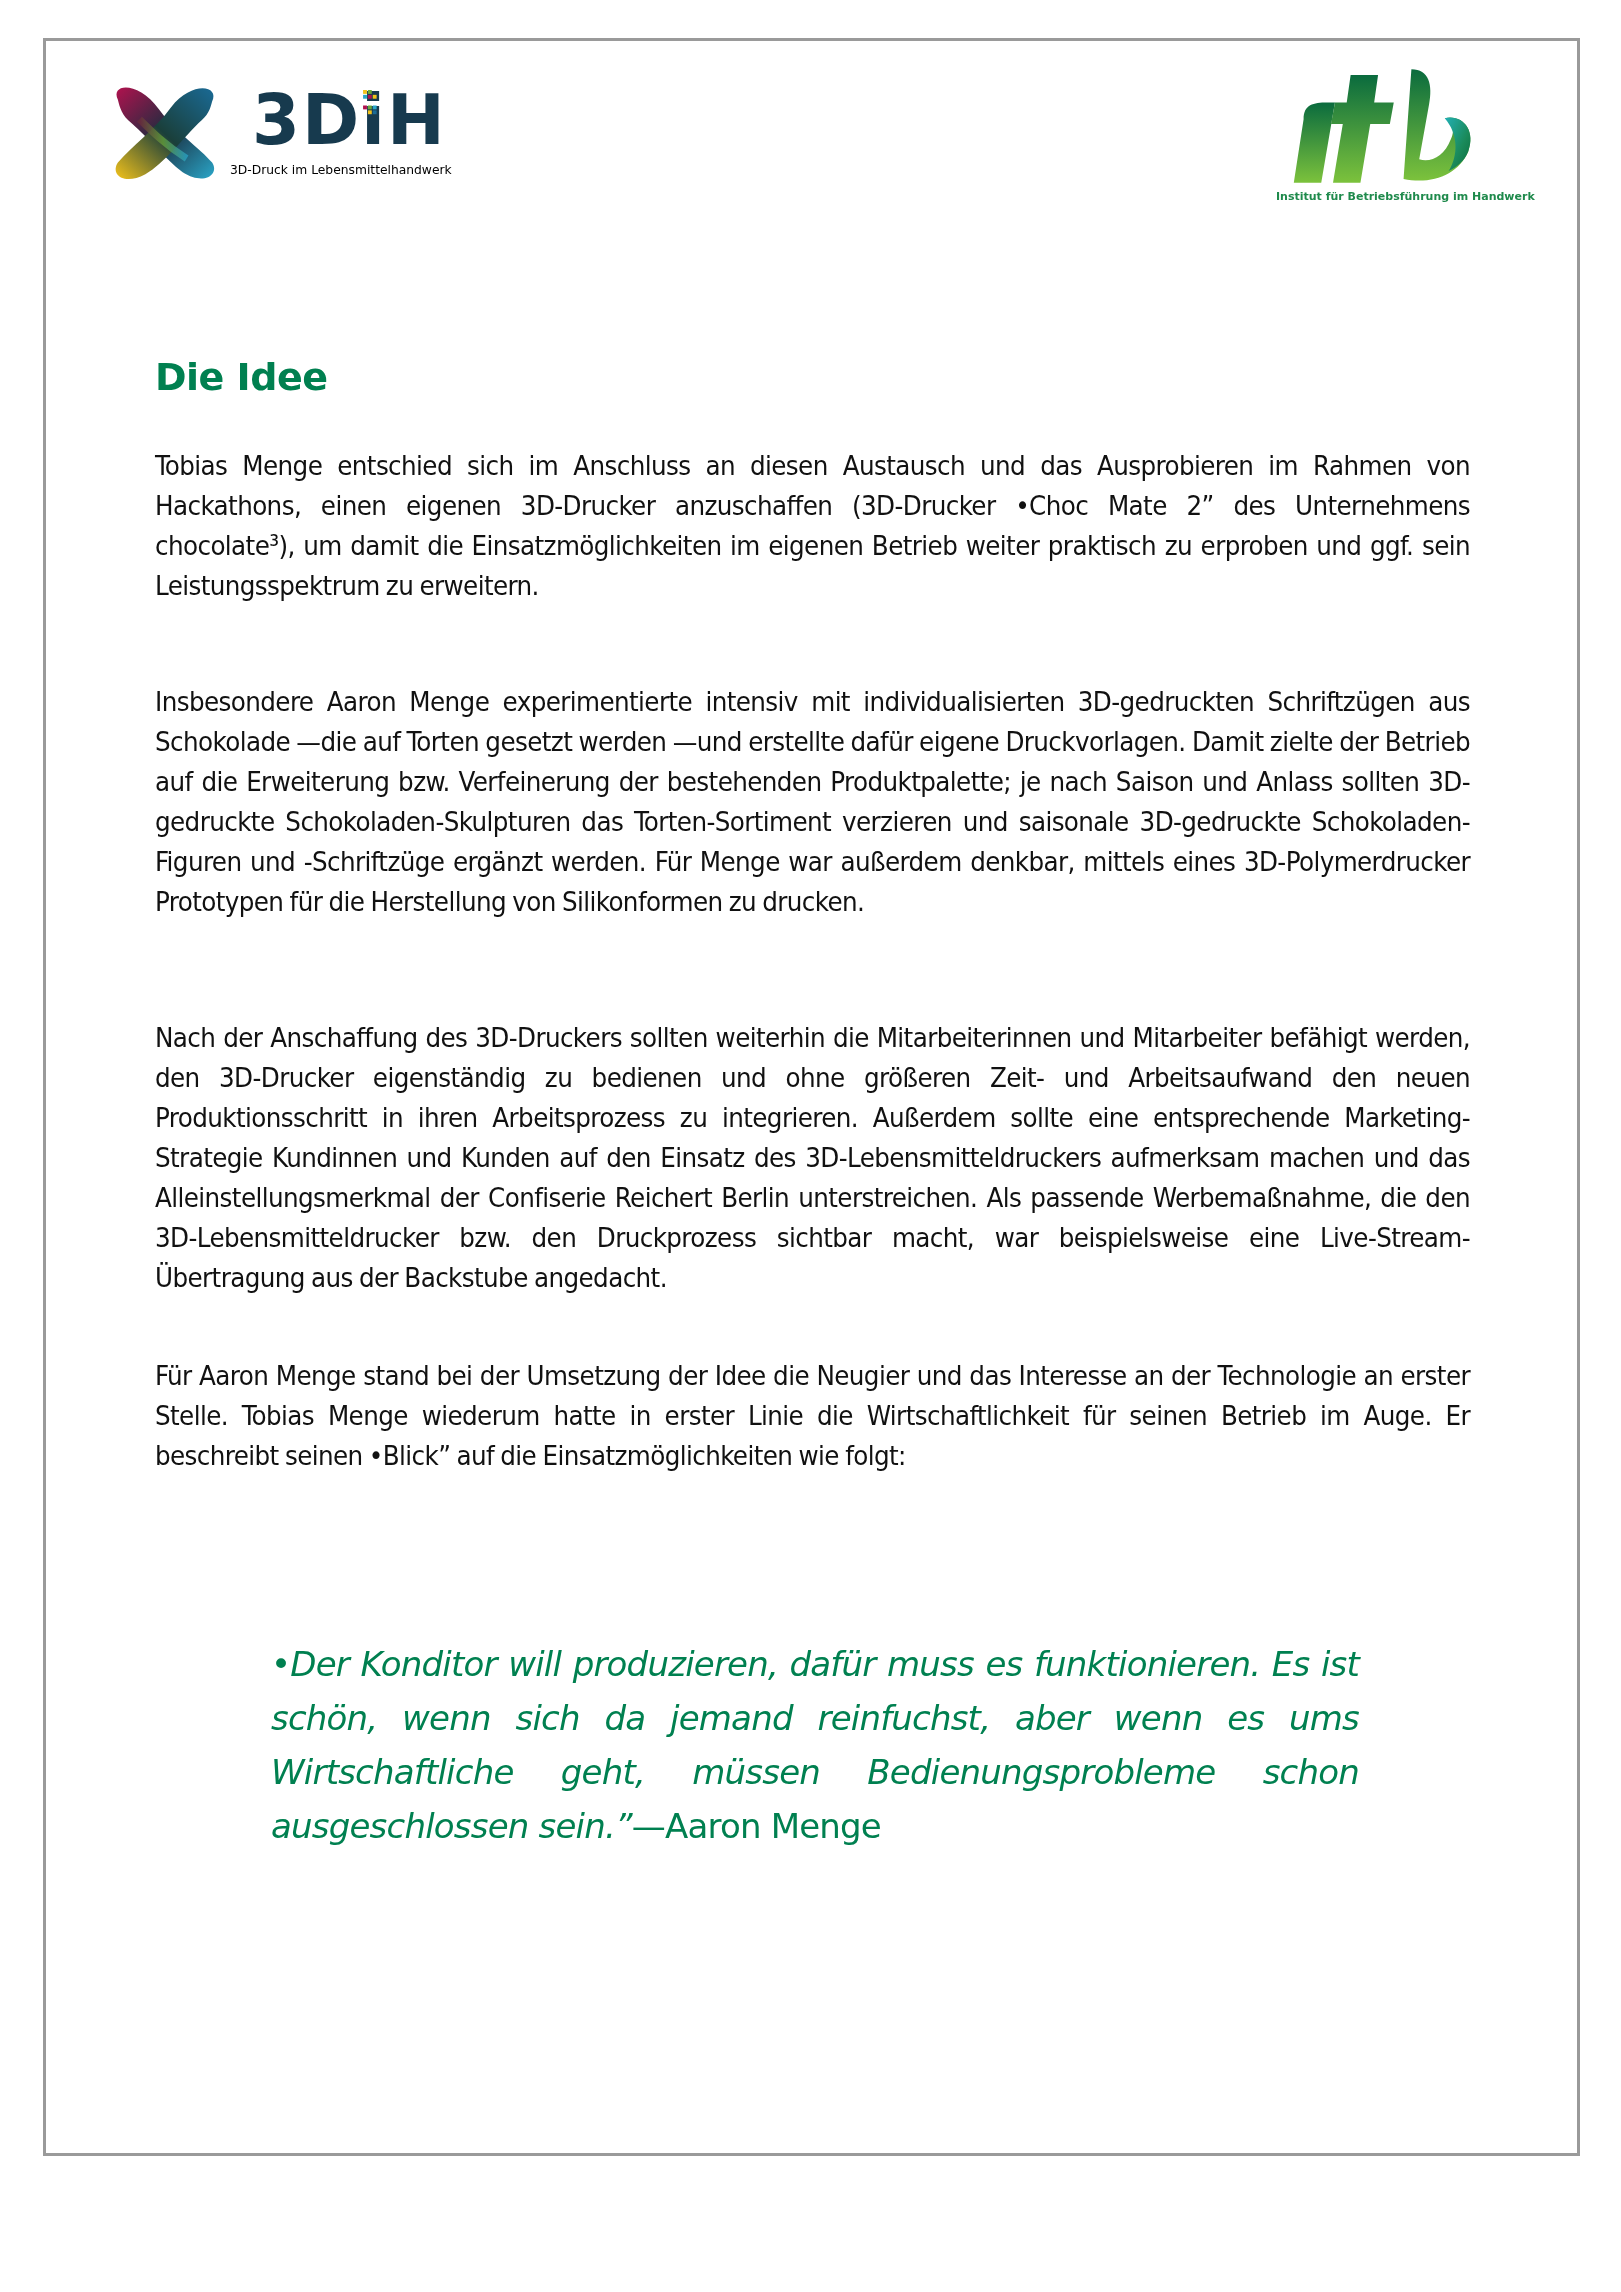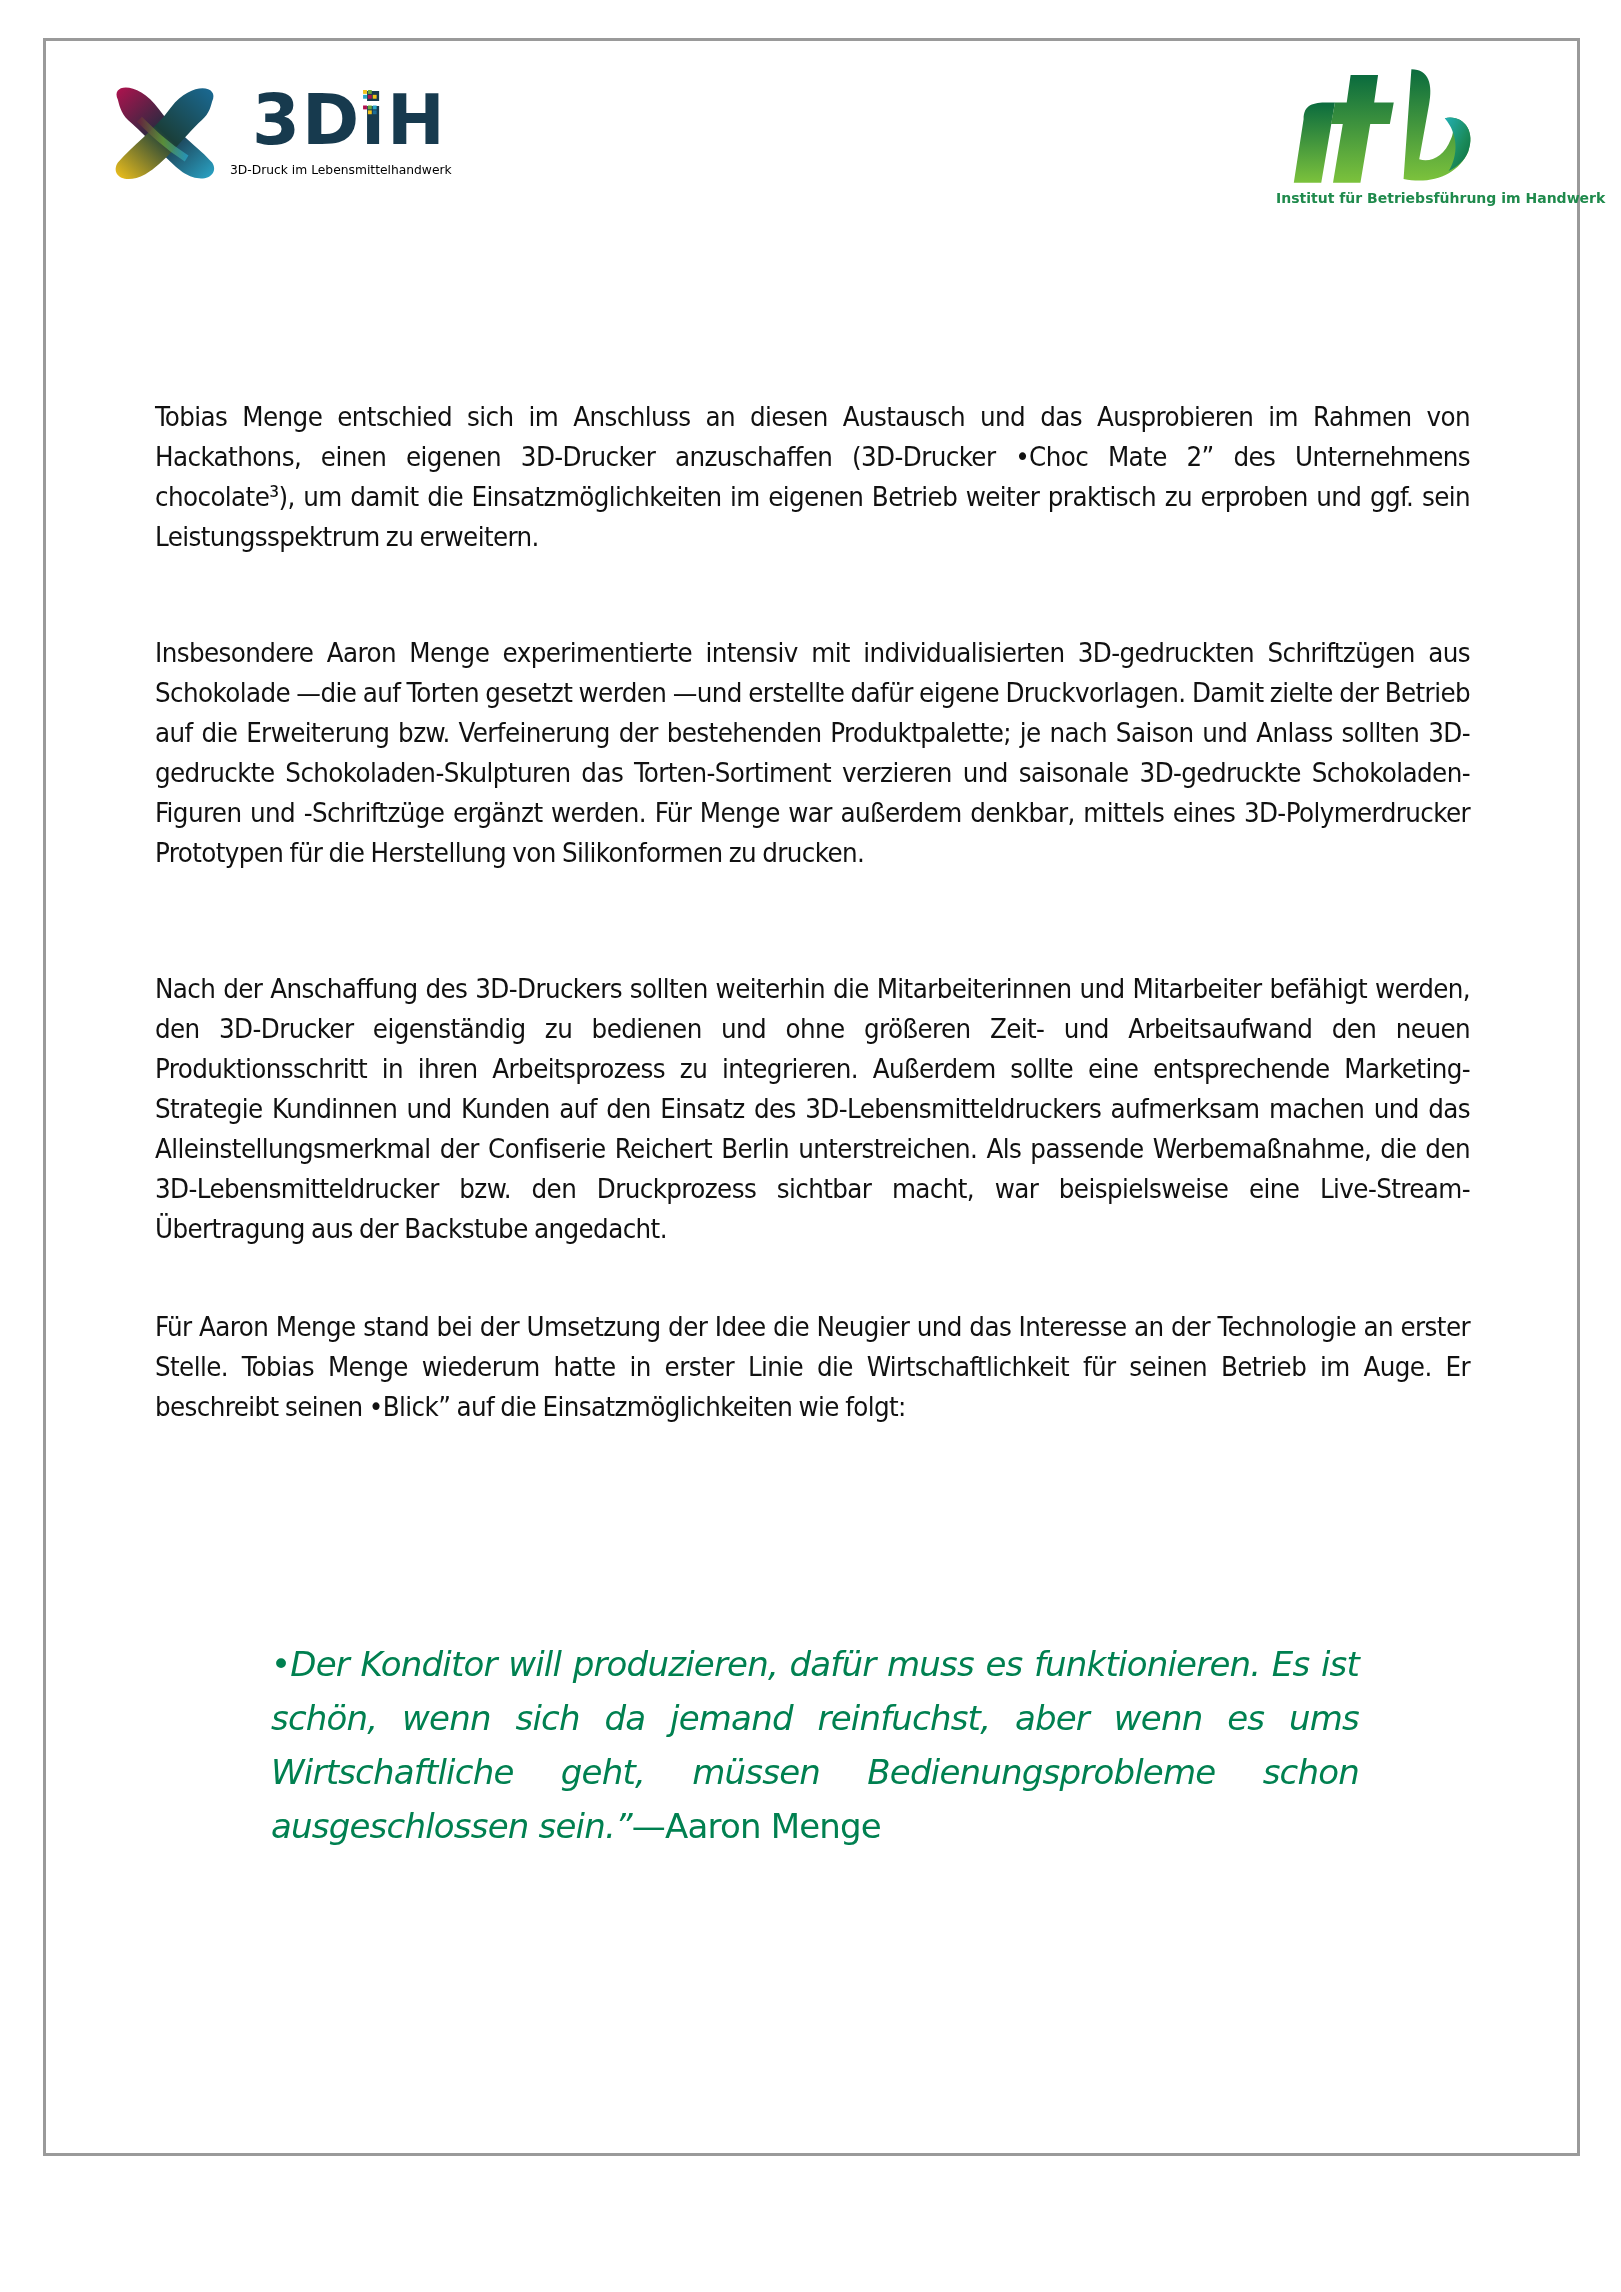--- a/index.html
+++ b/index.html
@@ -5,21 +5,21 @@
   html, body { margin: 0; padding: 0; background: #ffffff; }
   body { width: 1621px; height: 2293px; position: relative; overflow: hidden; font-family: "Liberation Sans", "DejaVu Sans", sans-serif; color: #111; }
   .page-frame { position: absolute; left: 43px; top: 38px; width: 1531px; height: 2112px; border: 3.9px solid #9a9a9a; box-sizing: content-box; }
   .logo-3dih { position: absolute; left: 110px; top: 80px; width: 353px; height: 108px; }
   .logo-3dih .mark { position: absolute; left: 0; top: 0; width: 110px; height: 106px; }
   .logo-3dih .word { position: absolute; left: 120px; top: 5.9px; font-family: "DejaVu Sans", sans-serif; font-weight: bold; font-size: 69px; line-height: 69px; color: #173a4e; letter-spacing: 2px; margin-left: 22px; }
   .logo-3dih .dots { position: absolute; left: 253px; top: 9.8px; width: 13.7px; height: 31px; }
   .logo-3dih .tagline { position: absolute; left: 120px; top: 83px; font-family: "DejaVu Sans", sans-serif; font-size: 12.3px; color: #000000; white-space: nowrap; }
   .logo-itb { position: absolute; left: 1274px; top: 65px; width: 225px; height: 147px; }
   .logo-itb svg { position: absolute; left: 9.8px; top: 0; }
-  .logo-itb .tagline { position: absolute; left: 2px; top: 125px; font-family: "DejaVu Sans", sans-serif; font-size: 14px; color: #1f8a4c; white-space: nowrap; font-weight: bold; }
+  .logo-itb .tagline { position: absolute; left: 2px; top: 125px; font-family: "DejaVu Sans", sans-serif; font-size: 11px; color: #1f8a4c; white-space: nowrap; font-weight: bold; }
   .content { position: absolute; left: 155px; top: 353px; width: 1315px; }
   .title { font-family: "DejaVu Sans", sans-serif; font-weight: bold; font-size: 38px; color: #008050; margin: 0; line-height: 49px; letter-spacing: -0.5px; }
   .para { font-family: "DejaVu Sans Condensed", "DejaVu Sans", sans-serif; font-size: 27.4px; line-height: 40px; text-align: justify; margin: 0; letter-spacing: -0.6px; word-spacing: -1px; }
   .para b { font-weight: normal; }
   .p1 { margin-top: 44px; }
   .p2 { margin-top: 76px; }
   .p3 { margin-top: 96px; }
   .p4 { margin-top: 58px; }
   .quote { position: absolute; left: 271px; top: 1637px; width: 1088px; font-family: "DejaVu Sans", sans-serif; font-size: 34px; line-height: 54px; color: #008050; text-align: justify; letter-spacing: -0.8px; }
   .quote i { }
@@ -84,20 +84,21 @@
     </defs>
     <path d="M20 55 C 20 40, 30 38, 44 38 L 52 38 L 38 120 L 10 120 Z" fill="url(#gi)"></path>
     <path d="M68 10 L 96 10 L 92 38 L 112 38 L 108 60 L 88 60 L 78 120 L 50 120 L 60 60 L 48 60 L 52 38 L 64 38 Z" fill="url(#gi)"></path>
     <path d="M130 4 C 148 4, 152 20, 148 40 L 138 96 C 150 100, 164 92, 170 76 C 176 64, 170 58, 164 54 C 182 50, 196 66, 188 88 C 178 112, 150 122, 122 116 Z" fill="url(#gi)"></path>
     <path d="M164 54 C 182 50, 196 66, 188 88 C 184 98, 176 104, 168 108 C 178 92, 178 70, 164 54 Z" fill="url(#gb)"></path>
   </svg>
   <div class="tagline">Institut für Betriebsführung im Handwerk</div>
 </div>
 
 <div class="content">
+  <h2 class="title">Die Idee</h2>
 
   <p class="para p1"><span>Tobias Menge entschied sich im Anschluss an diesen Austausch und das Ausprobieren im Rahmen von Hackathons, einen eigenen 3D-Drucker anzuschaffen (3D-Drucker •Choc Mate 2” des Unternehmens chocolate³), um damit die </span><b>Einsatzmöglichkeiten im eigenen Betrieb weiter praktisch zu erproben</b><span> und ggf. sein Leistungsspektrum zu erweitern.</span></p>
 
   <p class="para p2"><span>Insbesondere Aaron Menge experimentierte intensiv mit </span><b>individualisierten 3D-gedruckten Schriftzügen aus Schokolade</b><span> —die auf Torten gesetzt werden —und erstellte dafür eigene Druckvorlagen. Damit zielte der Betrieb auf die Erweiterung bzw. Verfeinerung der bestehenden Produktpalette; je nach Saison und Anlass sollten 3D-gedruckte Schokoladen-Skulpturen das Torten-Sortiment verzieren und saisonale 3D-gedruckte Schokoladen-Figuren und -Schriftzüge ergänzt werden. Für Menge war außerdem denkbar, mittels eines 3D-Polymerdrucker Prototypen für die Herstellung von Silikonformen zu drucken.</span></p>
 
   <p class="para p3"><span>Nach der Anschaffung des 3D-Druckers sollten weiterhin die Mitarbeiterinnen und Mitarbeiter befähigt werden, den 3D-Drucker eigenständig zu bedienen und ohne größeren Zeit- und Arbeitsaufwand den neuen Produktionsschritt in ihren </span><b>Arbeitsprozess</b><span> zu integrieren. Außerdem sollte eine entsprechende Marketing-Strategie Kundinnen und Kunden auf den Einsatz des 3D-Lebensmitteldruckers aufmerksam machen und das Alleinstellungsmerkmal der Confiserie Reichert Berlin unterstreichen. Als passende Werbemaßnahme, die den 3D-Lebensmitteldrucker bzw. den Druckprozess sichtbar macht, war beispielsweise eine Live-Stream-Übertragung aus der Backstube angedacht.</span></p>
 
   <p class="para p4"><span>Für Aaron Menge stand bei der Umsetzung der Idee die Neugier und das Interesse an der Technologie an erster Stelle. Tobias Menge wiederum hatte in erster Linie die Wirtschaftlichkeit für seinen Betrieb im Auge. Er beschreibt seinen •Blick” auf die Einsatzmöglichkeiten wie folgt:</span></p>
 </div>
 

